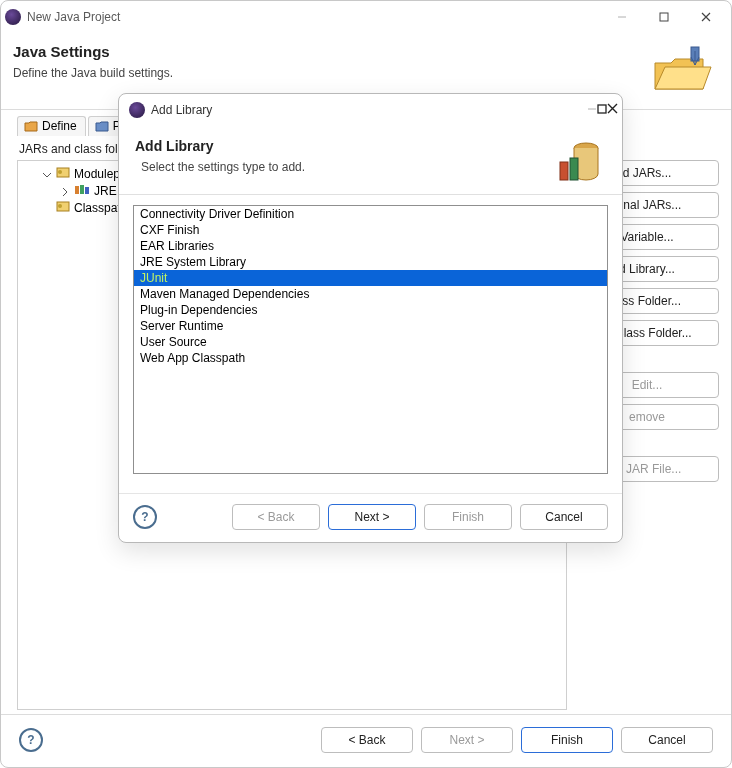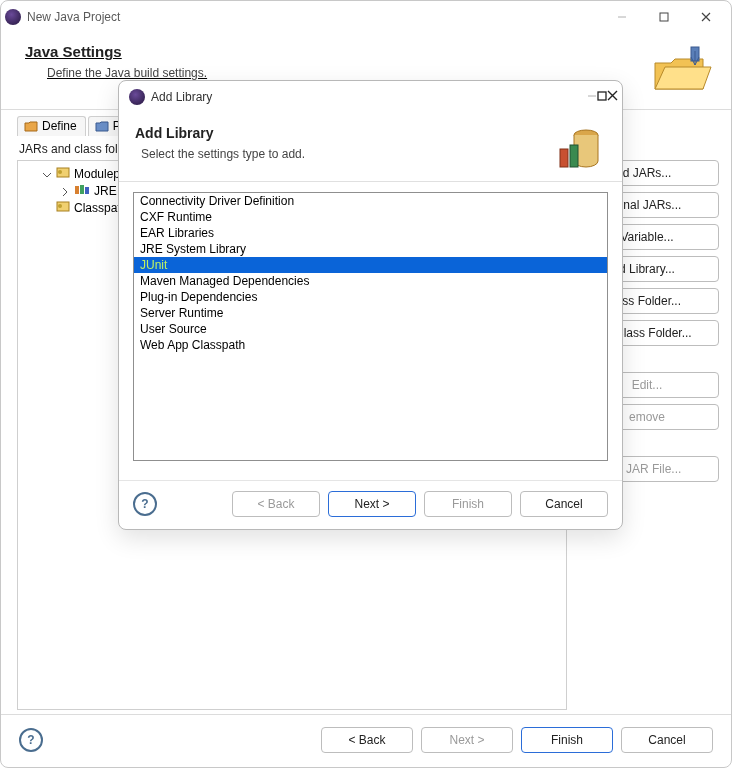--- a/index.html
+++ b/index.html
@@ -41,28 +41,27 @@
       color: #333;
     }
     .titlebar .title-btn.disabled { color: #b0b0b0; }
     .eclipse-icon {
       width: 16px; height: 16px;
       background: radial-gradient(circle at 40% 35%, #6a4a99, #2e1d4a 85%);
       border-radius: 50%;
     }
     .header-band {
       display: flex;
-      padding: 8px 18px 10px 24px;
+      padding: 8px 18px 10px 12px;
       border-bottom: 1px solid #dcdcdc;
       position: relative;
-      text-decoration: underline;
     }
     .header-texts { flex: 1; }
     .header-title { font-size: 15px; font-weight: 600; color: #222; margin: 2px 0 6px 0; }
-    .header-sub { color: #444; margin-left: 22px; }
+    .header-sub { color: #444; margin-left: 0; }
     .header-image { width: 64px; height: 58px; margin-left: auto; }
     .tab-row {
       display: flex;
       padding: 6px 10px 0 16px;
       gap: 2px;
     }
     .tab {
       border: 1px solid #cfcfcf;
       border-bottom: none;
       border-radius: 3px 3px 0 0;
@@ -138,21 +137,21 @@
       color: #4a6d8f; font-weight: bold;
       margin-right: auto;
     }
     .footer button { width: 92px; }
     button.primary { border-color: #2b6dd8; }
 
     
     .dialog {
       position: absolute;
       left: 118px;
-      top: 80px;
+      top: 93px;
       width: 505px;
       height: 450px;
       border: 1px solid #b8b8b8;
       border-radius: 8px;
       background: #fff;
       box-shadow: 0 8px 24px rgba(0,0,0,0.12);
       display: flex;
       flex-direction: column;
     }
     .dlg-titlebar {
@@ -360,21 +359,21 @@
     <svg class="h-img" viewBox="0 0 54 50">
       <ellipse cx="34" cy="14" rx="12" ry="5" fill="#d9a64a" stroke="#a87520"></ellipse>
       <path d="M22 14 L22 40 A12 6 0 0 0 46 40 L46 14" fill="#e8c77a" stroke="#a87520"></path>
       <rect x="8" y="28" width="8" height="18" fill="#c85030" stroke="#803018"></rect>
       <rect x="18" y="24" width="8" height="22" fill="#3a8a50" stroke="#205030"></rect>
     </svg>
   </div>
 
   <div class="listbox" id="library-list">
       <div class="list-item">Connectivity Driver Definition</div>
-      <div class="list-item">CXF Runtime</div>
+      <div class="list-item">CXF Finish</div>
       <div class="list-item">EAR Libraries</div>
       <div class="list-item">JRE System Library</div>
       <div class="list-item selected">JUnit</div>
       <div class="list-item">Maven Managed Dependencies</div>
       <div class="list-item">Plug-in Dependencies</div>
       <div class="list-item">Server Runtime</div>
       <div class="list-item">User Source</div>
       <div class="list-item">Web App Classpath</div>
     </div>
 

